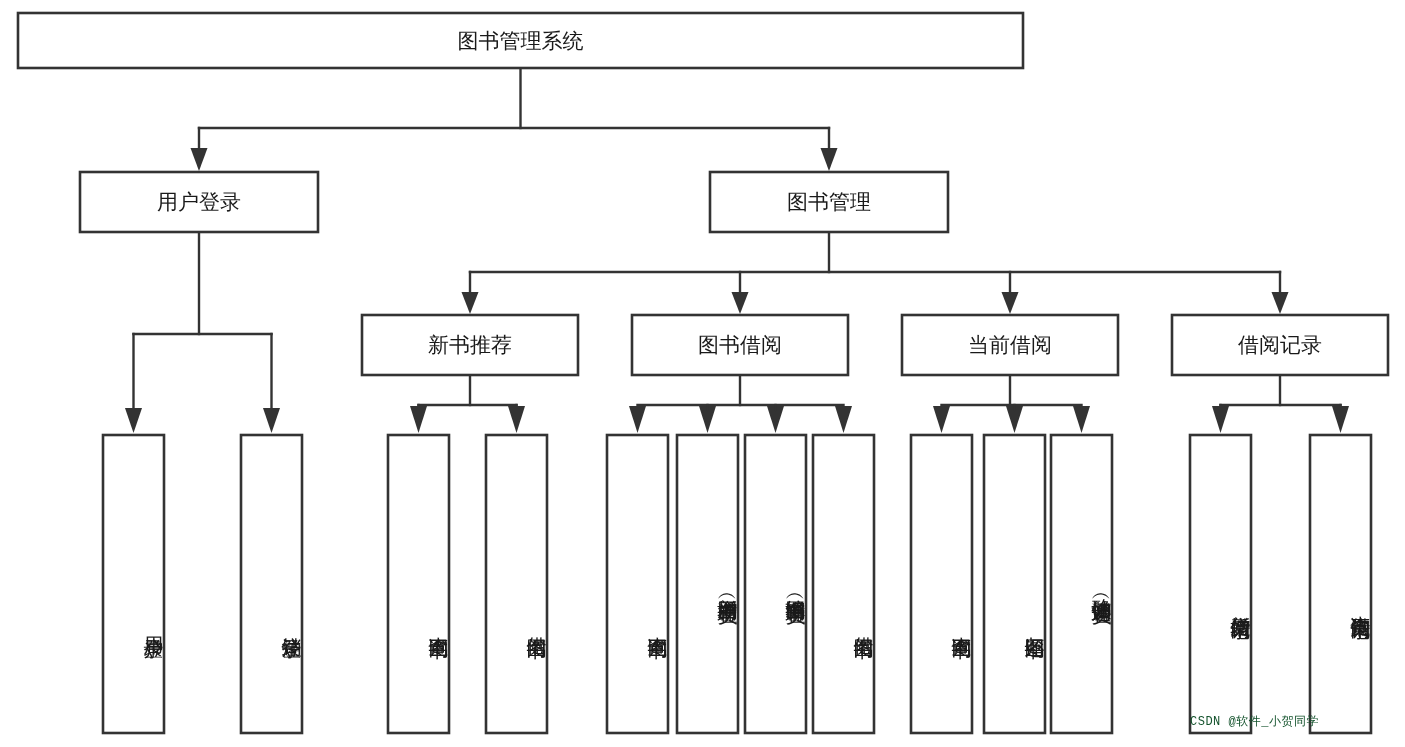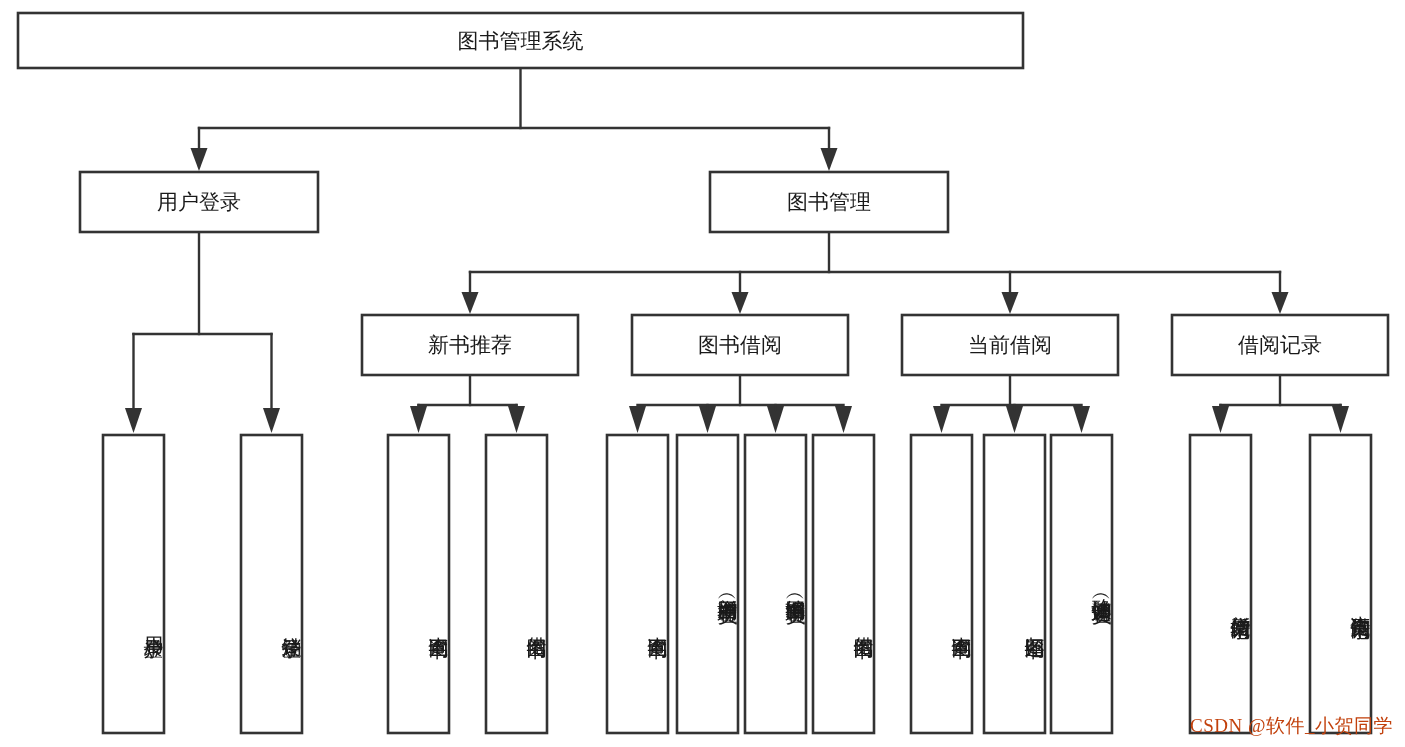--- a/index.html
+++ b/index.html
@@ -58,23 +58,23 @@
     text-orientation: upright;
     font-size: 20px;
     line-height: 1.08;
     color: #1a1a1a;
     letter-spacing: 1px;
     white-space: nowrap;
     pointer-events: none;
   }
   .watermark {
     position: absolute;
-    color: #c2410c;
-    font-size: 19px;
-    font-family: Liberation Serif, serif;
+    color: #14532d;
+    font-size: 12px;
+    font-family: Liberation Mono, monospace;
     white-space: nowrap;
     letter-spacing: 0.5px;
   }
 </style>
 </head>
 <body>
 
 <div id="diagram-root">
 
   <svg id="flow" viewBox="0 0 1405 747">

